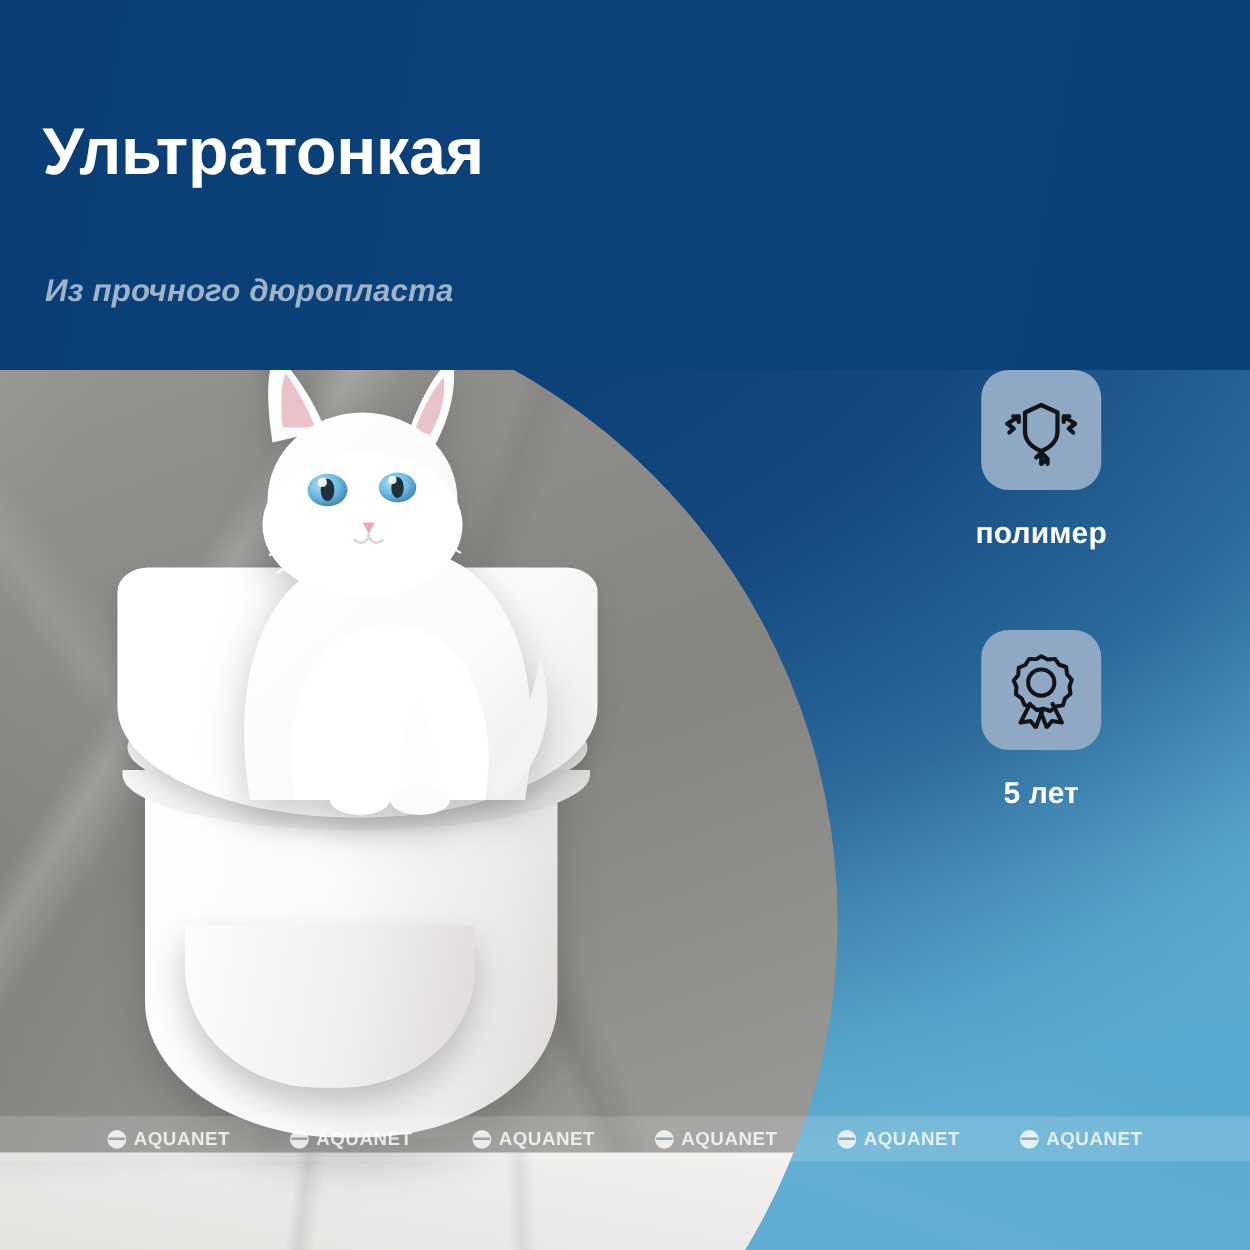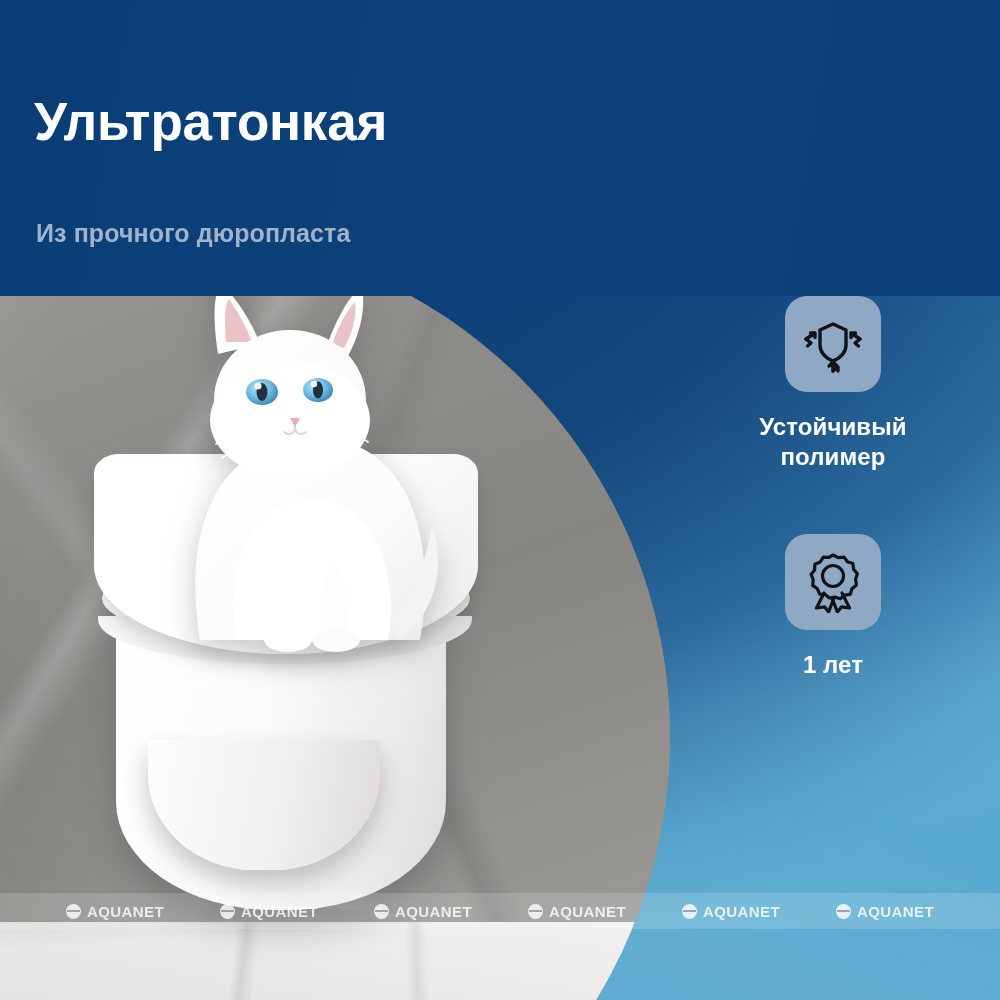--- a/index.html
+++ b/index.html
@@ -83,20 +83,21 @@
     line-height:1.12;
     letter-spacing:-0.2px;
   }
   .headline .l2{display:block;}
   .subline{
     position:absolute;left:36px;top:219px;
     color:#9fb4cb;
     font-size:25px;
     font-weight:bold;
     letter-spacing:.1px;
+    font-style:italic;
   }
 
   
   .toilet{
     position:absolute;left:88px;top:440px;width:420px;height:470px;
   }
   .bowl{
     position:absolute;left:28px;top:150px;
     width:330px;height:320px;
     background:
@@ -158,21 +159,21 @@
     letter-spacing:.1px;
   }
   .feature-label span{display:block;}
 
   
   .wm-strip{
     position:absolute;left:0;top:893px;width:100%;height:36px;
     background:rgba(255,255,255,.16);
     display:flex;align-items:center;
     justify-content:space-between;
-    padding:0 66px;
+    padding:0 86px;
     box-sizing:border-box;
   }
   .wm{
     display:flex;align-items:center;gap:6px;
     color:rgba(255,255,255,.80);
     font-size:15px;
     font-weight:bold;
     letter-spacing:.4px;
     white-space:nowrap;
   }
@@ -280,40 +281,39 @@
           <path d="M31 11 L44 17 V32 C44 40 38 45 31 48 C24 45 18 40 18 32 V17 Z"></path>
           <path d="M4 26 L13 20 M13 20 L8.5 20 M13 20 L13 24.5"></path>
           <path d="M4 26 L9 30 L5.5 33"></path>
           <path d="M58 26 L49 20 M49 20 L53.5 20 M49 20 L49 24.5"></path>
           <path d="M58 26 L53 30 L56.5 33"></path>
           <path d="M31 58 L31 49 M31 49 L27 53 M31 49 L35 53"></path>
           <path d="M31 58 L36 54 L36 58"></path>
         </svg>
       </div>
       <div class="feature-label">
-        <span>Устойчивый</span>
         <span>полимер</span>
       </div>
     </div>
 
     <div class="feature">
       <div class="tile">
         <svg width="60" height="62" viewBox="0 0 60 62" fill="none" stroke="#101418" stroke-width="3.2" stroke-linecap="round" stroke-linejoin="round">
           <path d="M30 4 L35.2 6.6 L41 6.1 L44.4 10.8 L49.9 12.6 L50.6 18.4
                    L54.4 22.8 L52.6 28.3 L53.4 34 L49 37.8 L47.3 43.3 L41.6 44.2
                    L37.3 47.8 L31.9 46 L26.4 47 L22.4 43.6 L16.7 43.1 L14.4 37.8
                    L9.7 34.4 L10.2 28.7 L8 23.4 L11.6 19 L11.9 13.2 L17.2 11
                    L20.3 6.2 L26 6.3 Z"></path>
           <circle cx="30" cy="25" r="10.5"></circle>
           <path d="M21 42 L13.5 57 L21.5 55.8 L25.6 61 L31 47"></path>
           <path d="M39 42 L46.5 57 L38.5 55.8 L34.4 61 L29 47"></path>
         </svg>
       </div>
       <div class="feature-label">
-        <span>1 лет</span>
+        <span>5 лет</span>
       </div>
     </div>
 
   </div>
 
   <div class="wm-strip">
     <div class="wm">
       <span class="wm-mark"></span>
       <span>AQUANET</span>
     </div>

